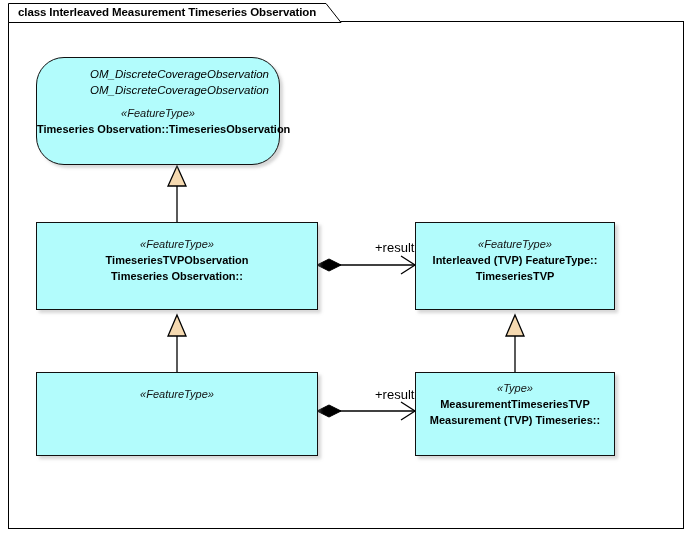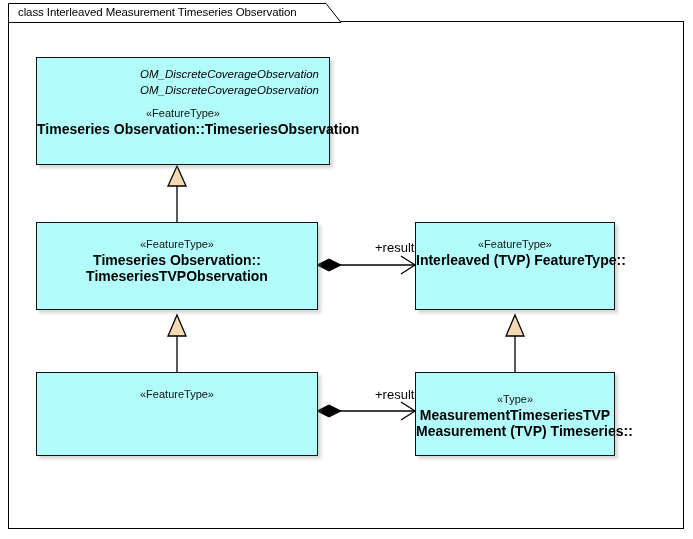--- a/index.html
+++ b/index.html
@@ -48,21 +48,21 @@
     left: 0;
     top: 0;
     width: 334px;
     height: 20px;
   }
   .title-tab .tab-label {
     position: absolute;
     left: 10px;
     top: 3px;
     font-size: 11.5px;
-    font-weight: normal;
+    font-weight: bold;
     color: #000000;
     white-space: nowrap;
     letter-spacing: -0.1px;
     z-index: 2;
   }
 
   
   #connectors {
     position: absolute;
     left: 0;
@@ -98,24 +98,25 @@
   }
   .uml-box .spacer {
     height: 8px;
   }
   .uml-box .stereotype {
     text-align: center;
     font-size: 11px;
     color: #111111;
     line-height: 15px;
     white-space: nowrap;
+    font-style: italic;
   }
   .uml-box .cls-name {
     text-align: center;
-    font-size: 14px;
+    font-size: 11px;
     font-weight: bold;
     color: #000000;
     line-height: 16px;
     white-space: nowrap;
   }
 
   
   .edge-label {
     position: absolute;
     font-size: 13px;
@@ -170,42 +171,43 @@
     <g>
       <line x1="317" y1="411" x2="415" y2="411" stroke="#000000" stroke-width="1.3"></line>
       <polygon points="317,411 329,405 341,411 329,417" fill="#000000" stroke="#000000" stroke-width="1"></polygon>
       <path d="M401,402 L415,411 L401,420" fill="none" stroke="#000000" stroke-width="1.3"></path>
     </g>
   </svg>
 
   <div class="edge-label" style="left:375px; top:240px;">+result</div>
   <div class="edge-label" style="left:375px; top:387px;">+result</div>
 
-  <div class="uml-box" style="left:36px; top:57px; width:294px; height:108px;">
+  <div class="uml-box" style="left:36px; top:57px; width:244px; height:108px;border-radius:28px;">
     <div class="parent-line">OM_DiscreteCoverageObservation</div>
     <div class="parent-line">OM_DiscreteCoverageObservation</div>
     <div class="spacer"></div>
     <div class="stereotype">«FeatureType»</div>
     <div class="cls-name">Timeseries Observation::TimeseriesObservation</div>
   </div>
 
   <div class="uml-box" style="left:36px; top:222px; width:282px; height:88px; justify-content:flex-start; padding-top:14px;">
     <div class="stereotype">«FeatureType»</div>
+    <div class="cls-name">TimeseriesTVPObservation</div>
     <div class="cls-name">Timeseries Observation::</div>
-    <div class="cls-name">TimeseriesTVPObservation</div>
   </div>
 
   <div class="uml-box" style="left:415px; top:222px; width:200px; height:88px; padding-top:14px;">
     <div class="stereotype">«FeatureType»</div>
     <div class="cls-name">Interleaved (TVP) FeatureType::</div>
+    <div class="cls-name">TimeseriesTVP</div>
   </div>
 
   <div class="uml-box" style="left:36px; top:372px; width:282px; height:84px; padding-top:14px;">
     <div class="stereotype">«FeatureType»</div>
   </div>
 
-  <div class="uml-box" style="left:415px; top:372px; width:200px; height:84px; padding-top:19px;">
+  <div class="uml-box" style="left:415px; top:372px; width:200px; height:84px; padding-top:8px;">
     <div class="stereotype">«Type»</div>
     <div class="cls-name">MeasurementTimeseriesTVP</div>
     <div class="cls-name">Measurement (TVP) Timeseries::</div>
   </div>
 
 </div>
 
 </body></html>

